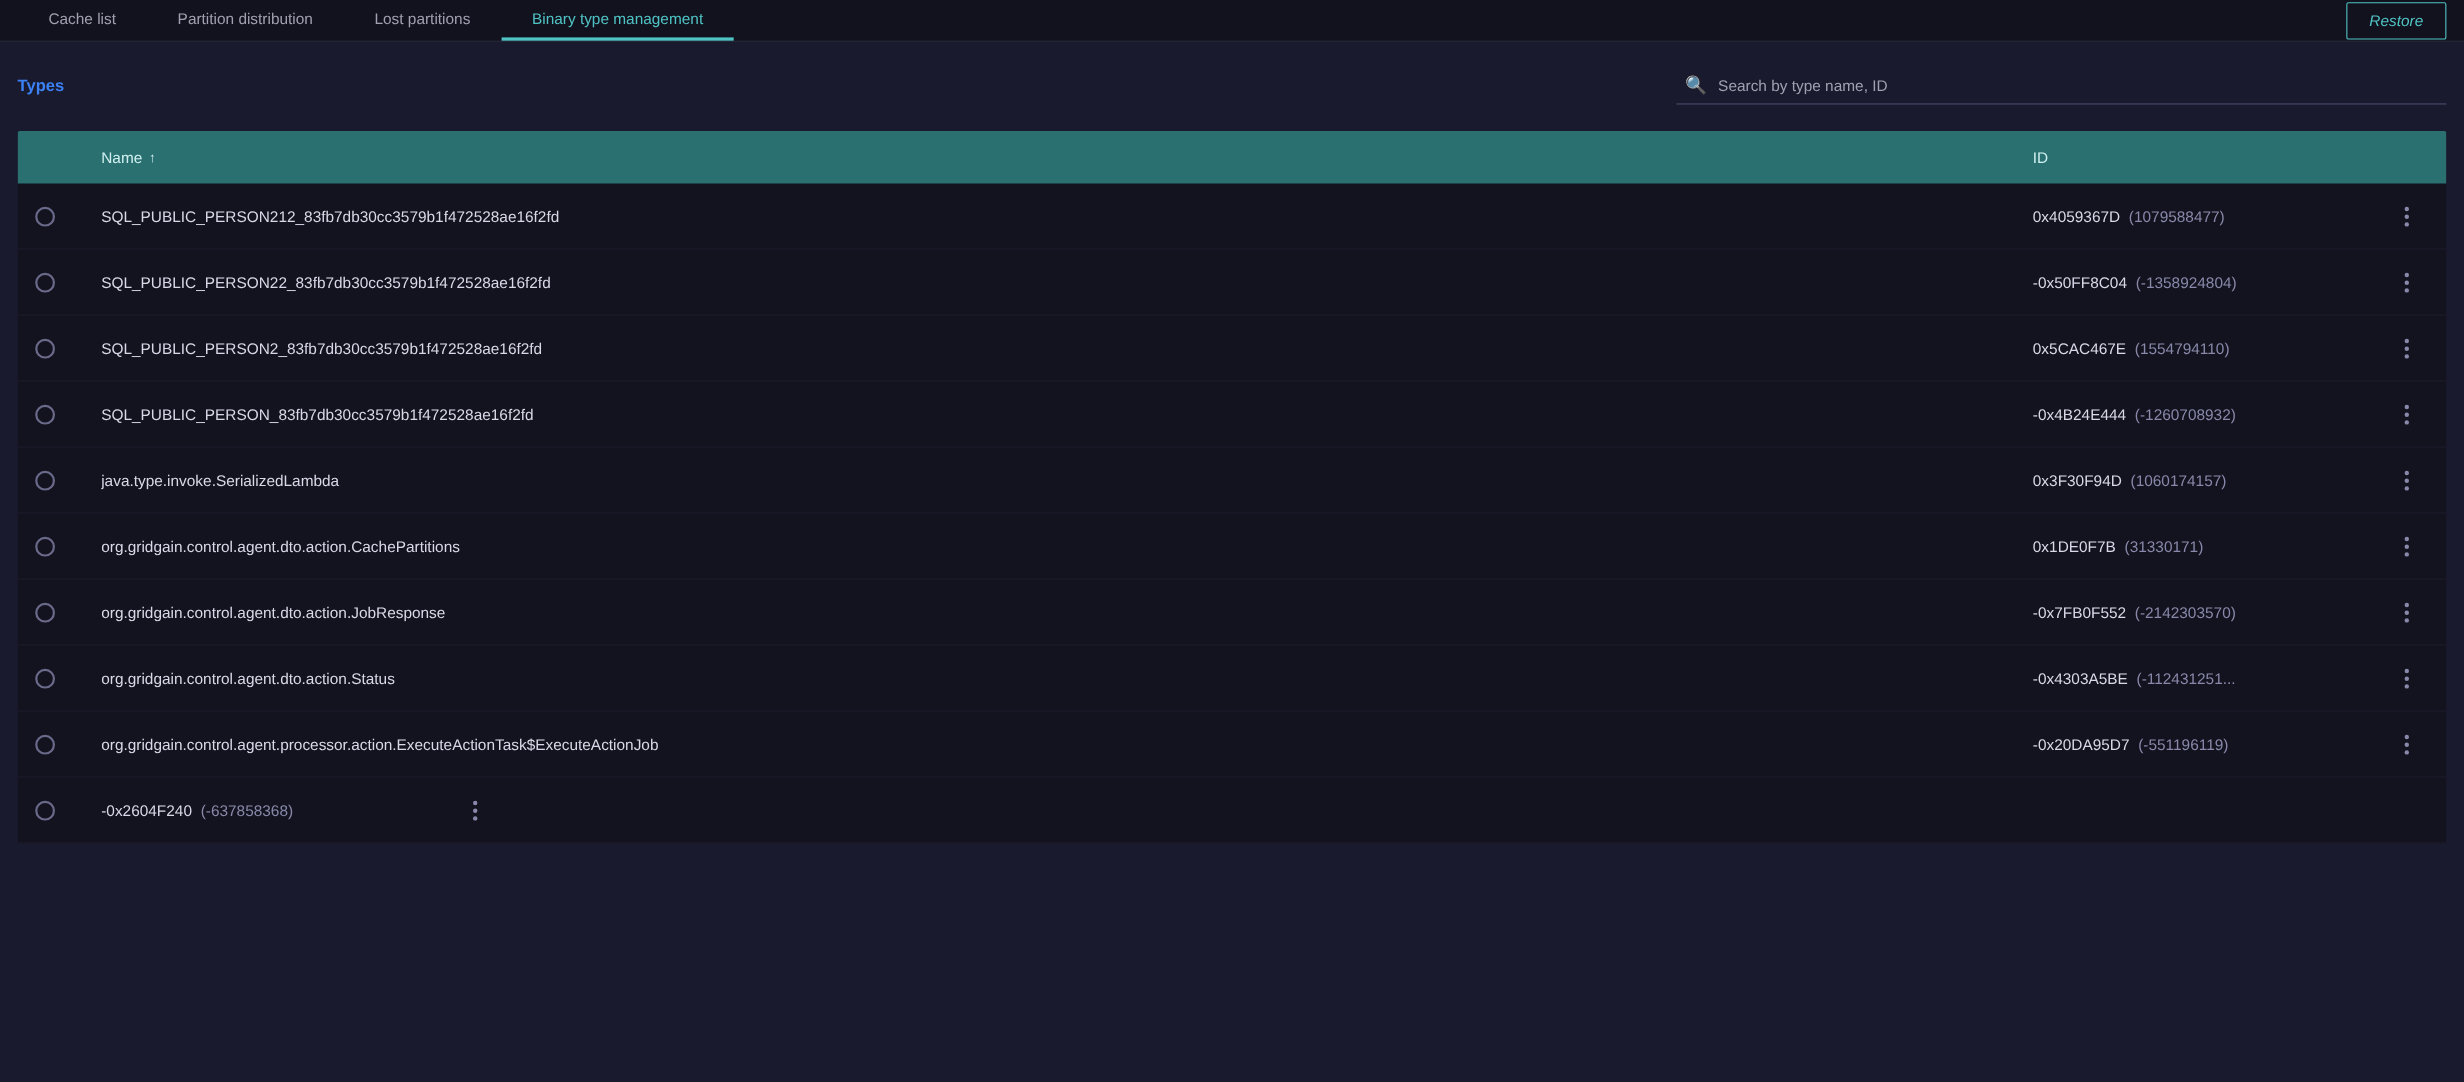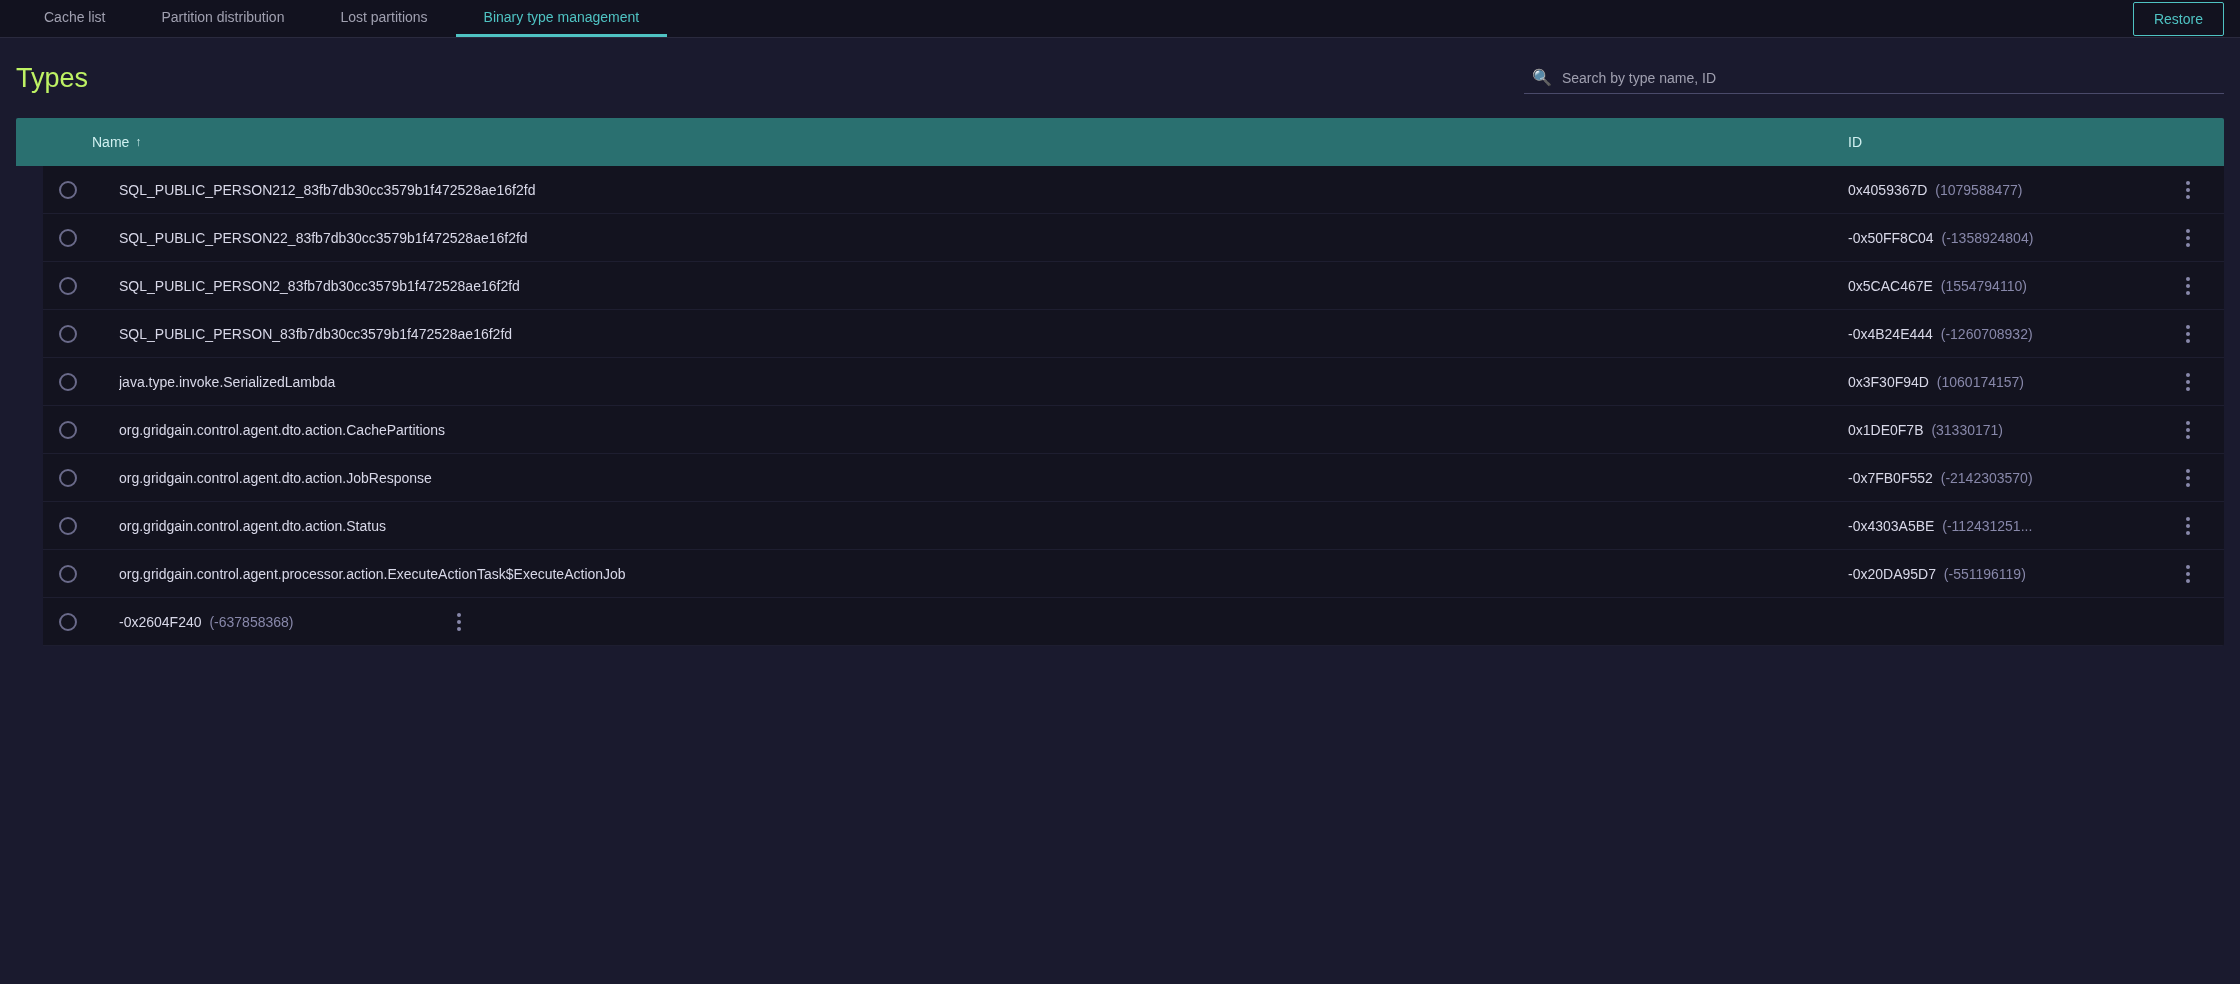--- a/index.html
+++ b/index.html
@@ -55,39 +55,40 @@
 
     .tab-bar .restore-btn {
       margin-left: auto;
       background-color: transparent;
       border: 1px solid #4fc3c3;
       color: #4fc3c3;
       padding: 8px 20px;
       cursor: pointer;
       font-size: 14px;
       border-radius: 2px;
+      font-style: italic;
     }
 
     
     .main-content {
       padding: 24px 16px 16px 16px;
     }
 
     
     .page-header {
       display: flex;
       align-items: center;
       justify-content: space-between;
       margin-bottom: 24px;
     }
 
     .page-title {
-      font-size: 27px;
-      font-weight: 400;
-      color: #bef264;
+      font-size: 15px;
+      font-weight: 700;
+      color: #3b82f6;
     }
 
     
     .search-container {
       display: flex;
       align-items: center;
       border-bottom: 1px solid #4a4a6a;
       padding: 6px 8px;
       width: 700px;
       gap: 10px;
@@ -160,24 +161,23 @@
     .col-actions {
       width: 40px;
       flex-shrink: 0;
     }
 
     
     .table-row {
       display: flex;
       align-items: center;
       padding: 0 16px;
-      height: 48px;
+      height: 60px;
       border-bottom: 1px solid #1e1e30;
       background-color: #13131f;
-      margin-left: 27px;
     }
 
     .row-select {
       width: 60px;
       flex-shrink: 0;
       display: flex;
       align-items: center;
     }
 
     .radio-btn {

